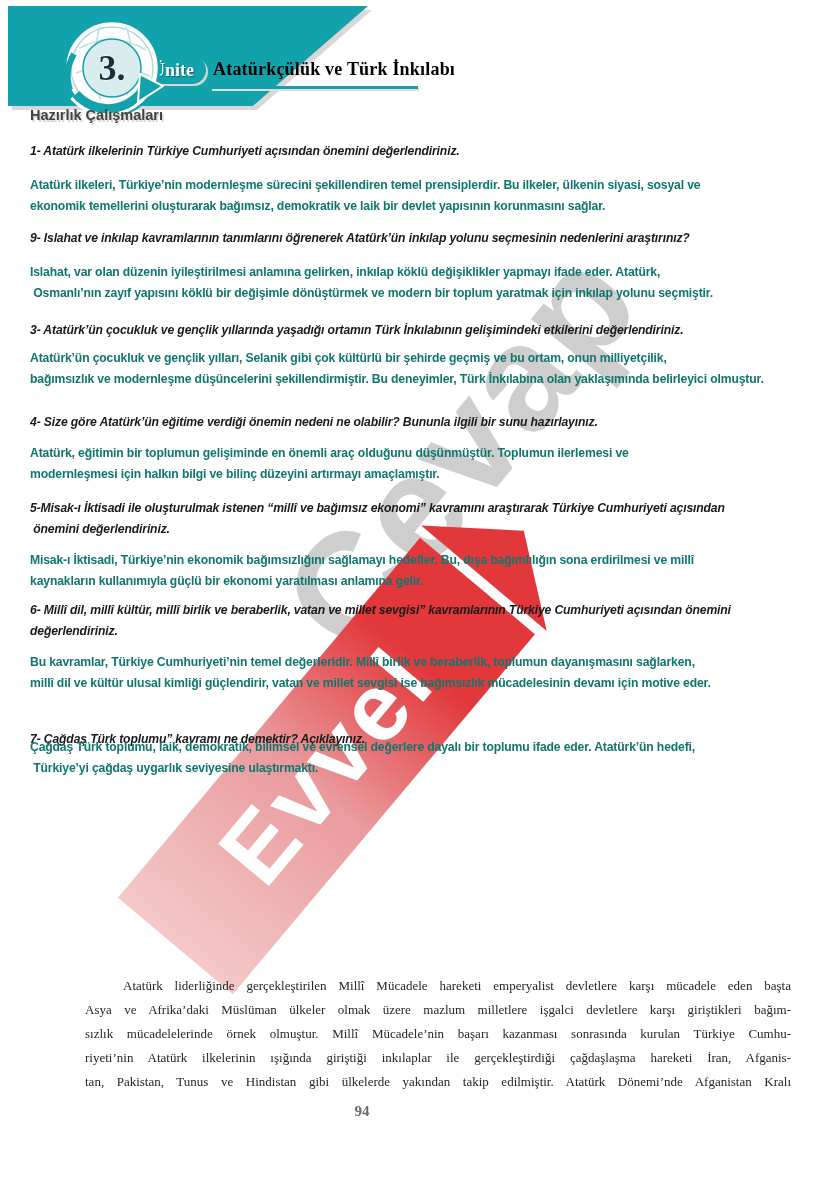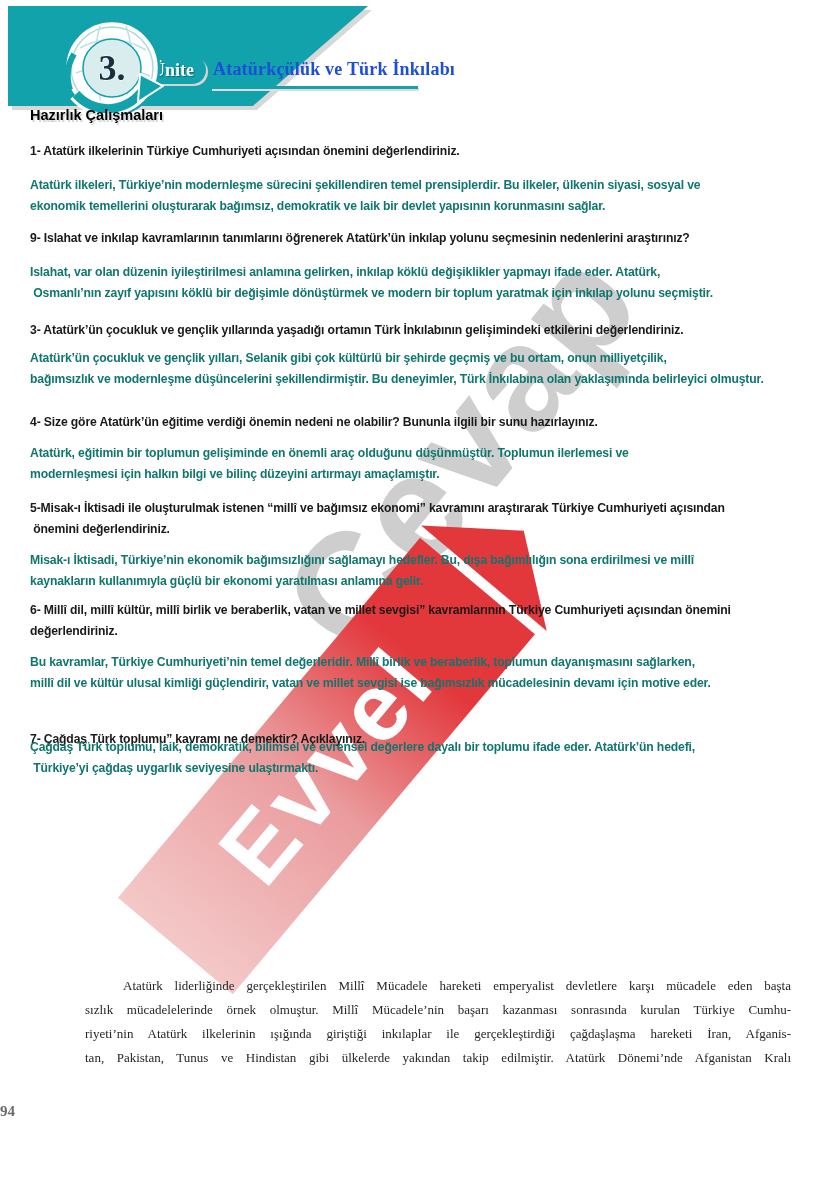--- a/index.html
+++ b/index.html
@@ -29,21 +29,21 @@
   .unit-pill{
     position:absolute;left:140px;top:56px;width:66px;height:28px;z-index:3;
     background:#12a2ab;border-radius:5px 16px 16px 5px;
     box-shadow:2px 2px 0 #d4d4d4;
     display:flex;align-items:center;justify-content:center;
     color:#ffffff;font-family:"Liberation Serif",serif;font-weight:bold;font-size:18px;
     text-shadow:1px 1px 1px rgba(0,0,0,.35);
   }
   .unit-title{
     position:absolute;left:213px;top:59px;z-index:3;
-    font-family:"Liberation Serif",serif;font-weight:bold;font-size:18px;color:#1d4ed8;
+    font-family:"Liberation Serif",serif;font-weight:bold;font-size:18px;color:#000000;
     letter-spacing:.2px;white-space:nowrap;
   }
   .title-underline{
     position:absolute;left:211px;top:86px;width:207px;height:3px;
     background:#12a2ab;z-index:3;box-shadow:1px 2px 0 #dcdcdc;
   }
   
   .wm{position:absolute;z-index:0;pointer-events:none;}
   .wm-cevap{
     left:245px;top:340px;width:430px;height:220px;
@@ -65,47 +65,47 @@
   }
   .wm-arrow{
     width:0;height:0;margin-left:10px;
     border-left:62px solid #e2373b;
     border-top:82px solid transparent;
     border-bottom:82px solid transparent;
   }
   
   .prep-title{
     position:absolute;left:30px;top:107px;z-index:5;
-    color:#000000;font-weight:bold;font-size:14.5px;
+    color:#404040;font-weight:bold;font-size:14.5px;
     text-shadow:1.5px 1.5px 0 #d6d6d6;
   }
   .q,.a{
     position:absolute;left:30px;width:796px;z-index:5;
     font-size:12.2px;font-weight:bold;line-height:21px;letter-spacing:-.15px;
     white-space:pre-wrap;
   }
-  .q{color:#191919;}
+  .q{color:#191919;font-style:italic;}
   .a{color:#0f766e;}
   .q1{top:141px;} .a1{top:175px;}
   .q2{top:228px;} .a2{top:262px;}
   .q3{top:320px;} .a3{top:348px;}
   .q4{top:412px;} .a4{top:443px;}
   .q5{top:498px;} .a5{top:550px;}
   .q6{top:600px;} .a6{top:652px;}
   .q7{top:705px;margin-top:24px;} .a7{top:737px;}
   
   .footer-par{
     position:absolute;left:85px;top:974px;width:706px;z-index:5;
     font-family:"Liberation Serif",serif;font-size:13px;color:#262626;
     line-height:24px;
   }
   .footer-line{text-align:justify;text-align-last:justify;}
   .footer-line.first{padding-left:38px;}
   .page-number{
-    position:absolute;left:0;top:1103px;width:724px;text-align:left;z-index:5;
+    position:absolute;left:0;top:1103px;width:724px;text-align:center;z-index:5;
     font-family:"Liberation Serif",serif;font-weight:bold;font-size:15px;color:#6b6b6b;
   }
 </style>
 </head>
 <body>
 
 <div id="page">
 
   <div class="wm wm-cevap">Cevap</div>
   <div class="wm wm-evvel-row">
@@ -166,20 +166,21 @@
 değerlendiriniz.</div>
   <div class="a a6">Bu kavramlar, Türkiye Cumhuriyeti’nin temel değerleridir. Millî birlik ve beraberlik, toplumun dayanışmasını sağlarken,
 millî dil ve kültür ulusal kimliği güçlendirir, vatan ve millet sevgisi ise bağımsızlık mücadelesinin devamı için motive eder.</div>
 
   <div class="q q7">7- Çağdaş Türk toplumu” kavramı ne demektir? Açıklayınız.</div>
   <div class="a a7">Çağdaş Türk toplumu, laik, demokratik, bilimsel ve evrensel değerlere dayalı bir toplumu ifade eder. Atatürk’ün hedefi,
  Türkiye’yi çağdaş uygarlık seviyesine ulaştırmaktı.</div>
 
   <div class="footer-par">
     <div class="footer-line first">Atatürk liderliğinde gerçekleştirilen Millî Mücadele hareketi emperyalist devletlere karşı mücadele eden başta</div>
+    <div class="footer-line">Asya ve Afrika’daki Müslüman ülkeler olmak üzere mazlum milletlere işgalci devletlere karşı giriştikleri bağım-</div>
     <div class="footer-line">sızlık mücadelelerinde örnek olmuştur. Millî Mücadele’nin başarı kazanması sonrasında kurulan Türkiye Cumhu-</div>
     <div class="footer-line">riyeti’nin Atatürk ilkelerinin ışığında giriştiği inkılaplar ile gerçekleştirdiği çağdaşlaşma hareketi İran, Afganis-</div>
     <div class="footer-line">tan, Pakistan, Tunus ve Hindistan gibi ülkelerde yakından takip edilmiştir. Atatürk Dönemi’nde Afganistan Kralı</div>
   </div>
 
   <div class="page-number">94</div>
 
 </div>
 
 </body></html>

